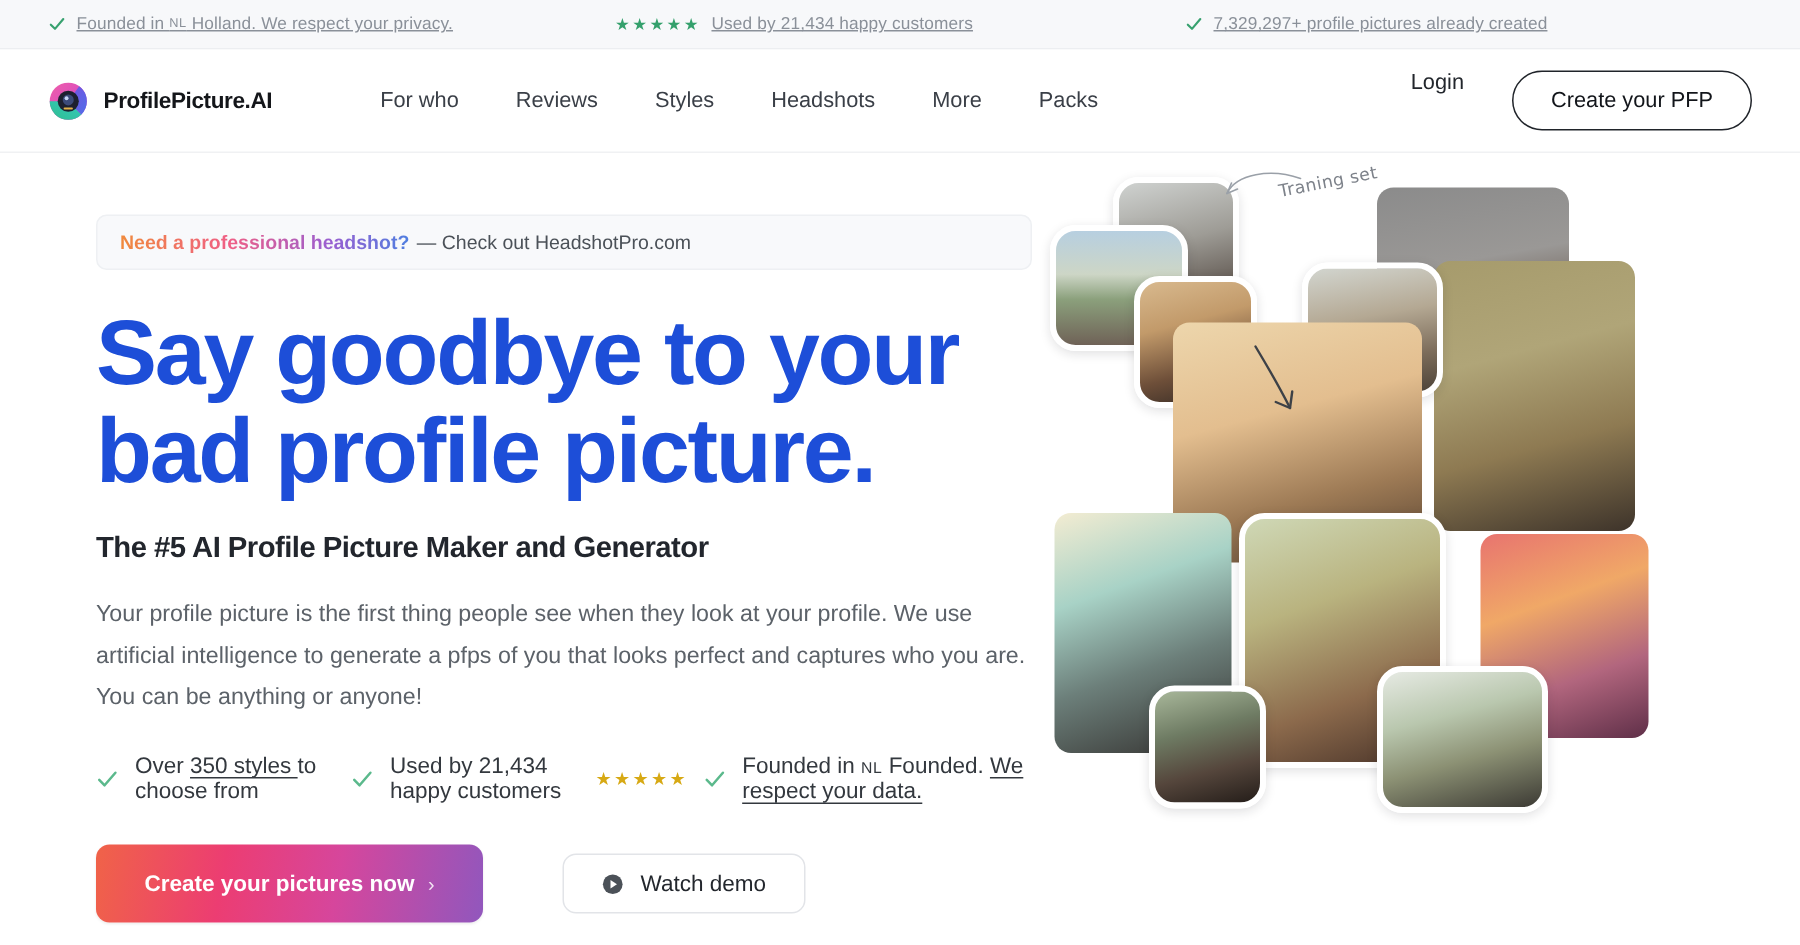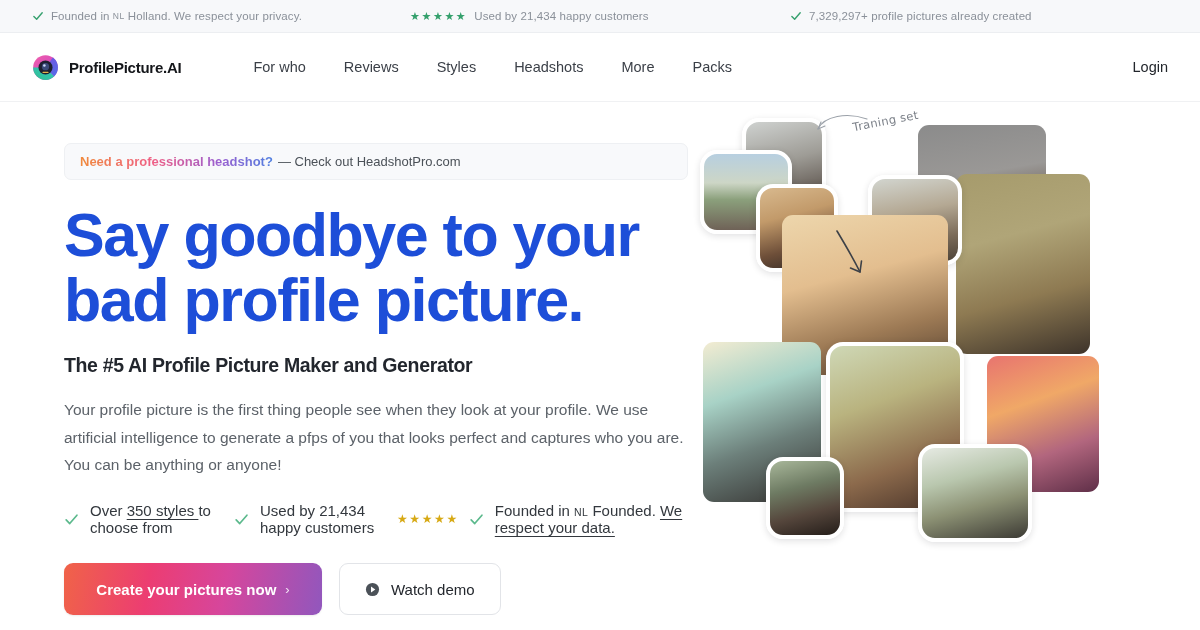--- a/index.html
+++ b/index.html
@@ -22,21 +22,21 @@
     position: relative;
   }
   .topbar-item { display: flex; align-items: center; gap: 7px; white-space: nowrap; }
   .tb-1 { position: absolute; left: 32px; }
   .tb-2 { position: absolute; left: 410px; }
   .tb-3 { position: absolute; left: 790px; }
   .check-sm {
     width: 12px; height: 12px; display: inline-block; flex: none;
     color: #37a16f;
   }
-  .sc-label { letter-spacing: .1px; }
+  .sc-label { letter-spacing: .1px; text-decoration: underline; }
   .sc-label .sml { font-size: 8.5px; letter-spacing: .4px; vertical-align: 1px; }
   .stars-green { color: #34a06c; font-size: 11px; letter-spacing: 1.6px; }
 
   
   .header {
     height: 69px;
     display: flex;
     align-items: center;
     padding: 0 32px;
     border-bottom: 1px solid #f0f1f3;
@@ -108,24 +108,25 @@
   .cta-primary {
     width: 258px; height: 52px; border: none; border-radius: 9px;
     background: linear-gradient(100deg,#f06348 0%,#ec3d72 33%,#d6469c 62%,#9157bd 100%);
     color: #fff; font-size: 15px; font-weight: bold;
     display: flex; align-items: center; justify-content: center; gap: 9px;
     cursor: pointer; font-family: "Liberation Sans", sans-serif;
     box-shadow: 0 1px 2px rgba(0,0,0,.08);
   }
   .cta-primary .chev { font-size: 13px; opacity: .85; font-weight: normal; }
   .cta-secondary {
-    height: 52px; padding: 0 25px; border: 1px solid #e2e4e8; border-radius: 9px;
+    height: 40px; padding: 0 25px; border: 1px solid #e2e4e8; border-radius: 9px;
     background: #fff; color: #23272d; font-size: 15px;
     display: flex; align-items: center; gap: 11px; cursor: pointer;
     font-family: "Liberation Sans", sans-serif;
+    margin-left: 36px;
   }
   .play-icon { width: 15px; height: 15px; flex: none; color: #4b5158; }
 
   
   .collage { position: absolute; inset: 0; }
   .tile {
     position: absolute; overflow: hidden;
     background-size: cover; background-position: center;
   }
   .tile.round { border-radius: 17px; }
@@ -203,20 +204,21 @@
     <span class="nav-item">For who</span>
     <span class="nav-item">Reviews</span>
     <span class="nav-item">Styles</span>
     <span class="nav-item">Headshots</span>
     <span class="nav-item">More</span>
     <span class="nav-item">Packs</span>
   </div>
 
   <div class="header-right">
     <span class="login-link">Login</span>
+    <button class="pfp-btn">Create your PFP</button>
   </div>
 </div>
 
 <div class="hero">
 
   <div class="hero-left">
 
     <div class="promo">
       <span class="promo-grad">Need a professional headshot?</span>
       <span class="promo-rest">— Check out HeadshotPro.com</span>

